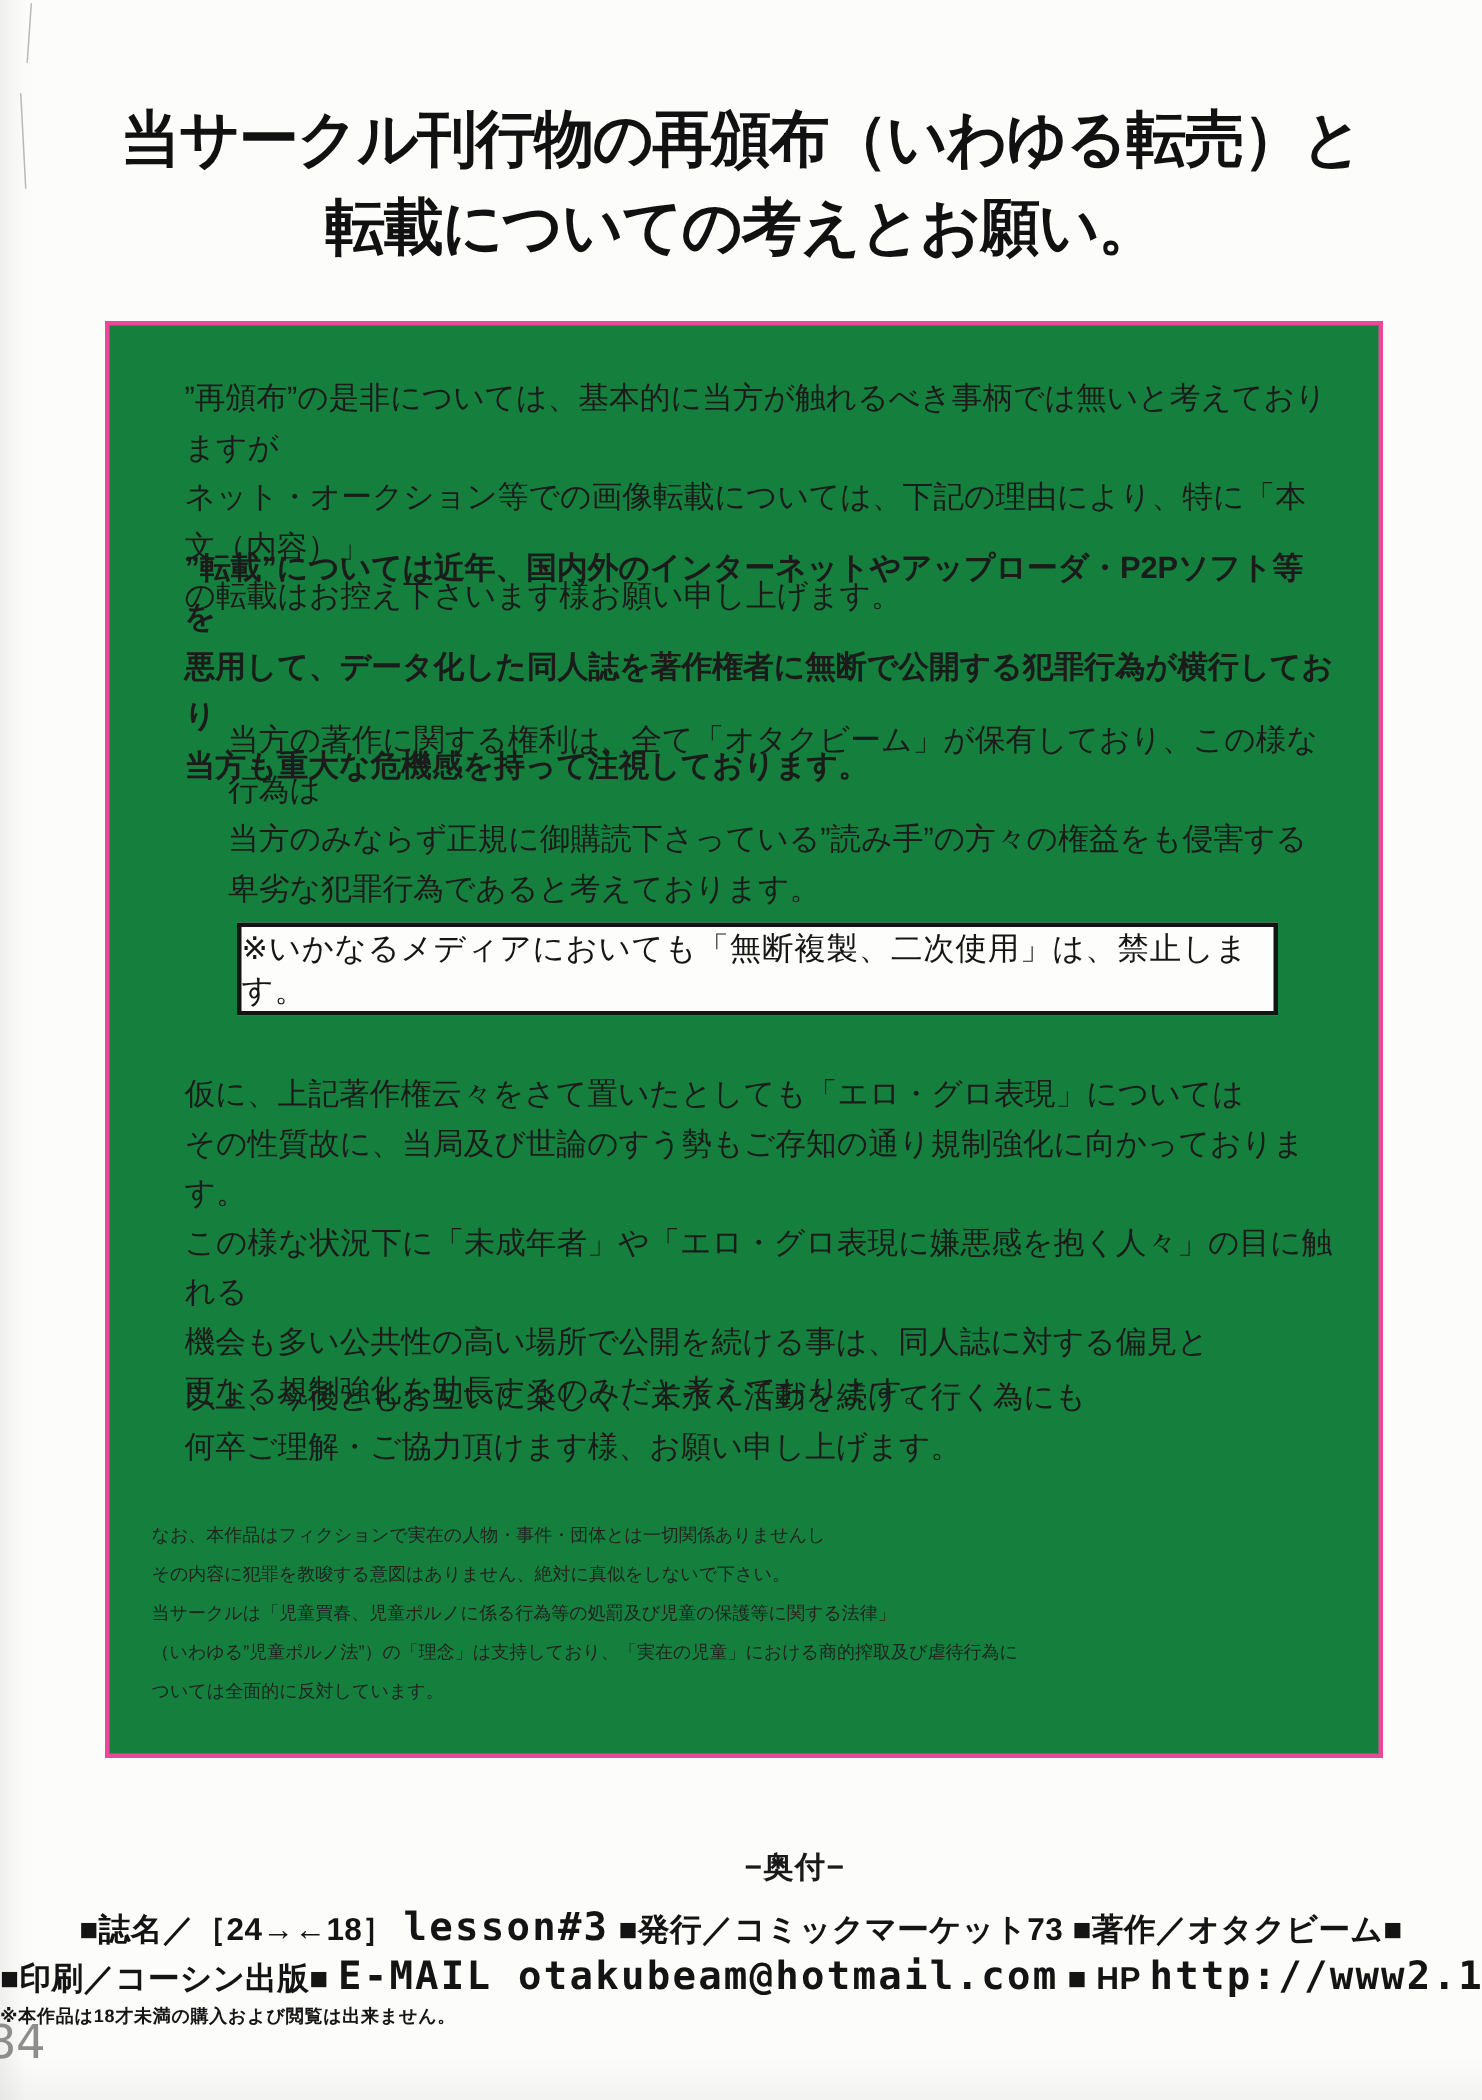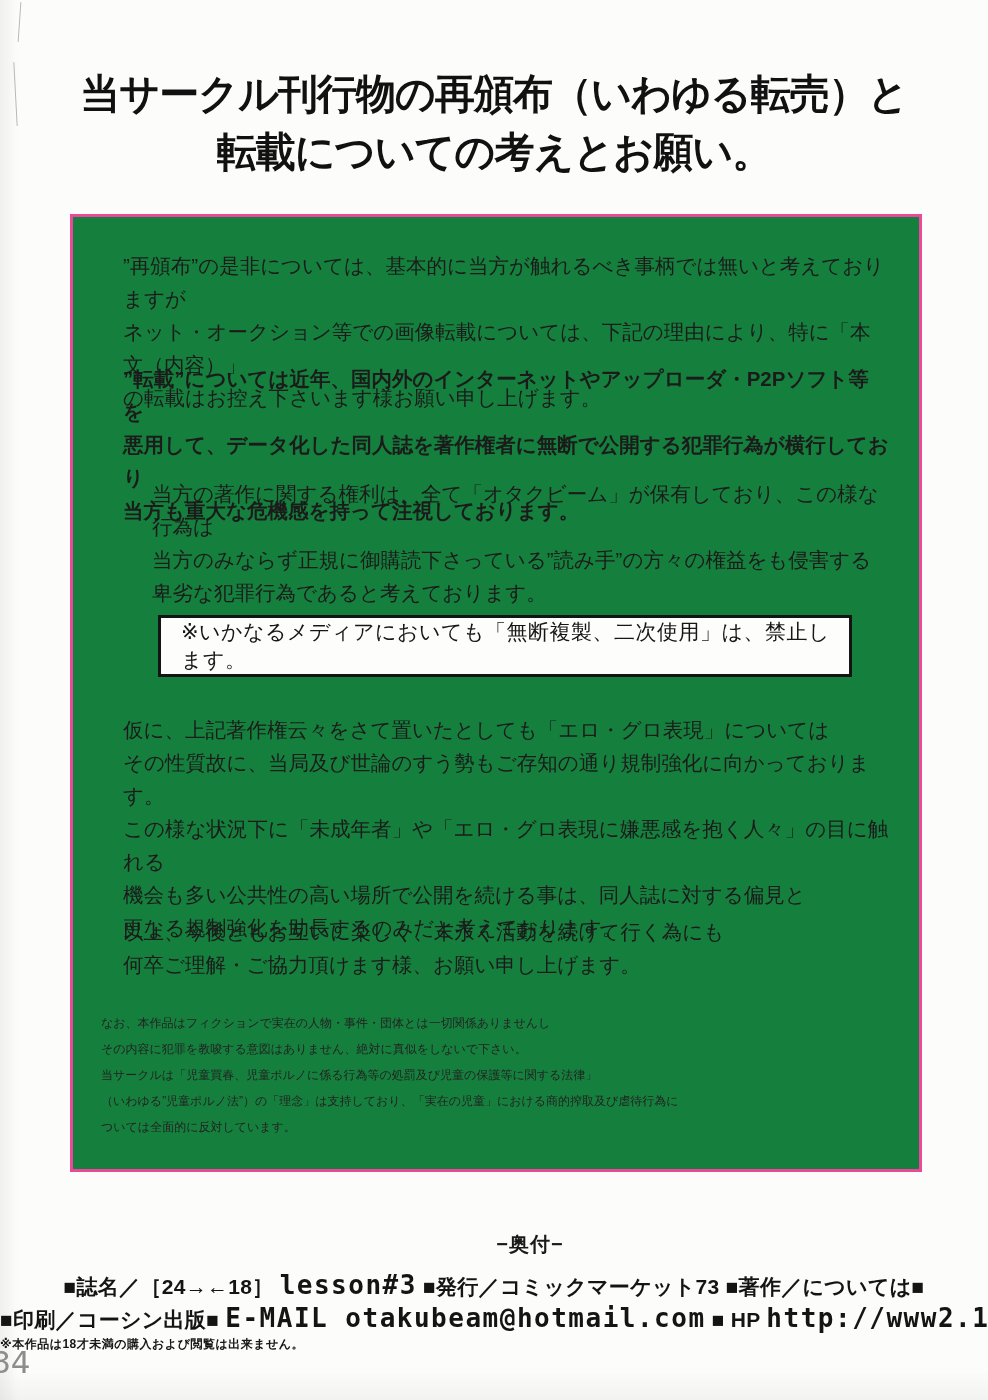--- a/index.html
+++ b/index.html
@@ -46,21 +46,21 @@
   .para.p4{top:496px;}
   .para.p5{top:698px;}
 
   .highlight-box{
     position:absolute;left:85px;top:398px;width:688px;height:56px;
     border:3px solid #141414;
     display:flex;align-items:center;justify-content:center;
     background:#fdfdfc;
   }
   .highlight-box span{
-    font-size:21px;color:#161616;letter-spacing:0.5px;padding-left:20px;
+    font-size:21px;color:#161616;letter-spacing:0.5px;
   }
 
   .fine{
     position:absolute;left:28px;right:20px;top:793px;
     font-size:12px;line-height:26px;
     white-space:pre-line;
     color:#222;
   }
 
   .colophon-heading{
@@ -123,19 +123,19 @@
 
   <div class="fine">なお、本作品はフィクションで実在の人物・事件・団体とは一切関係ありませんし
 その内容に犯罪を教唆する意図はありません、絶対に真似をしないで下さい。
 当サークルは「児童買春、児童ポルノに係る行為等の処罰及び児童の保護等に関する法律」
 （いわゆる”児童ポルノ法”）の「理念」は支持しており、「実在の児童」における商的搾取及び虐待行為に
 ついては全面的に反対しています。</div>
 </div>
 
 <div class="colophon-heading">−奥付−</div>
 
-<div class="colo-line l1"><span>■誌名／［24→←18］ </span><span class="mono">lesson#3</span><span> ■発行／コミックマーケット73 ■著作／については■</span></div>
+<div class="colo-line l1"><span>■誌名／［24→←18］ </span><span class="mono">lesson#3</span><span> ■発行／コミックマーケット73 ■著作／オタクビーム■</span></div>
 
 <div class="colo-line l2"><span>■印刷／コーシン出版■ </span><span class="mono">E-MAIL otakubeam@hotmail.com</span><span> ■ HP </span><span class="mono">http://www2.117.ne.jp/~ota-beam/</span></div>
 
 <div class="age-notice">※本作品は18才未満の購入および閲覧は出来ません。</div>
 
 <div class="page-number">84</div>
 
 </body></html>

